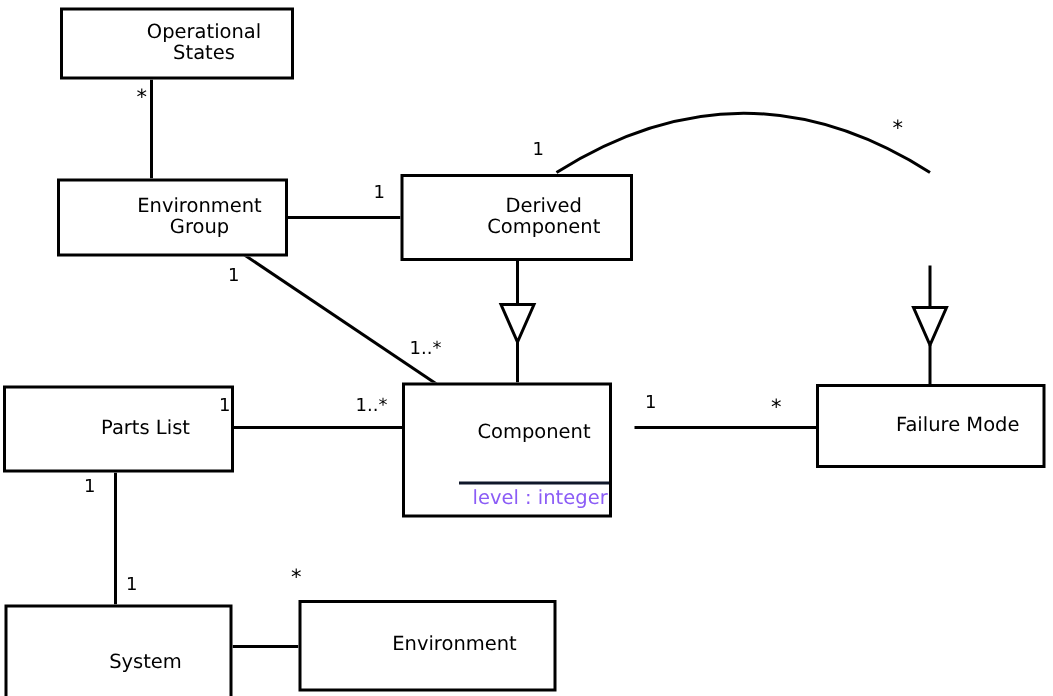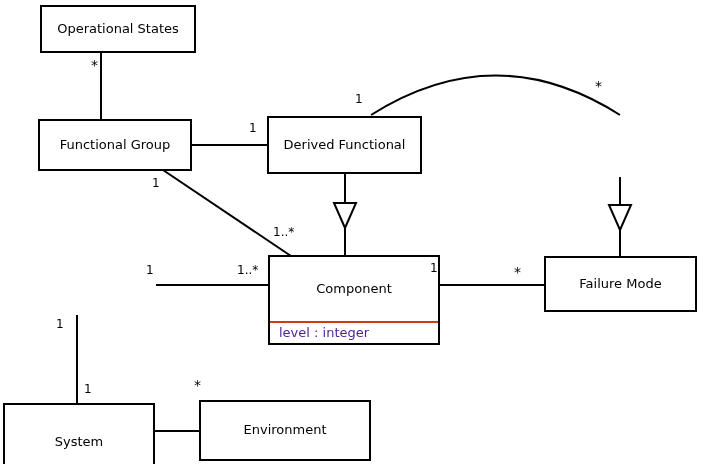--- a/index.html
+++ b/index.html
@@ -18,40 +18,41 @@
     overflow: hidden;
   }
   .uml-class {
     position: absolute;
     box-sizing: border-box;
     border: 2px solid #000000;
     background: #ffffff;
     display: flex;
     flex-direction: column;
     z-index: 5;
+    padding-left: 36px;
   }
   .uml-name-compartment {
     flex: 1 1 auto;
     display: flex;
     align-items: center;
     justify-content: center;
     text-align: center;
     font-size: 13px;
     color: #000000;
     padding: 2px 4px;
     line-height: 1.1;
   }
   .uml-attr-compartment {
     flex: 0 0 auto;
-    border-top: 2px solid #c2410c;
+    border-top: 2px solid #0f172a;
     display: flex;
     align-items: center;
     justify-content: flex-start;
     font-size: 13px;
-    color: #4c1d95;
+    color: #8b5cf6;
     padding: 3px 0 3px 9px;
     line-height: 1.1;
   }
   .mult-label {
     position: absolute;
     font-size: 12px;
     color: #000000;
     white-space: nowrap;
     z-index: 20;
     line-height: 1;
@@ -111,30 +112,33 @@
     <line class="link" x1="620" y1="177" x2="620" y2="206"></line>
     <polygon class="gen-arrow" points="609,205 631,205 620,230"></polygon>
     <line class="link" x1="620" y1="230" x2="620" y2="256"></line>
   </svg>
 
   <div class="uml-class" style="left:40px; top:5px; width:156px; height:48px;">
     <div class="uml-name-compartment">Operational States</div>
   </div>
 
   <div class="uml-class" style="left:38px; top:119px; width:154px; height:52px;">
-    <div class="uml-name-compartment">Functional Group</div>
+    <div class="uml-name-compartment">Environment Group</div>
   </div>
 
   <div class="uml-class" style="left:267px; top:116px; width:155px; height:58px;">
-    <div class="uml-name-compartment">Derived Functional</div>
+    <div class="uml-name-compartment">Derived Component</div>
   </div>
 
 
+  <div class="uml-class" style="left:2px; top:257px; width:154px; height:58px;">
+    <div class="uml-name-compartment">Parts List</div>
+  </div>
 
-  <div class="uml-class" style="left:268px; top:255px; width:172px; height:90px;">
+  <div class="uml-class" style="left:268px; top:255px; width:140px; height:90px;">
     <div class="uml-name-compartment">Component</div>
     <div class="uml-attr-compartment">level : integer</div>
   </div>
 
   <div class="uml-class" style="left:544px; top:256px; width:153px; height:56px;justify-content:flex-end;">
     <div class="uml-name-compartment">Failure Mode</div>
   </div>
 
   <div class="uml-class" style="left:3px; top:403px; width:152px; height:78px;">
     <div class="uml-name-compartment">System</div>

